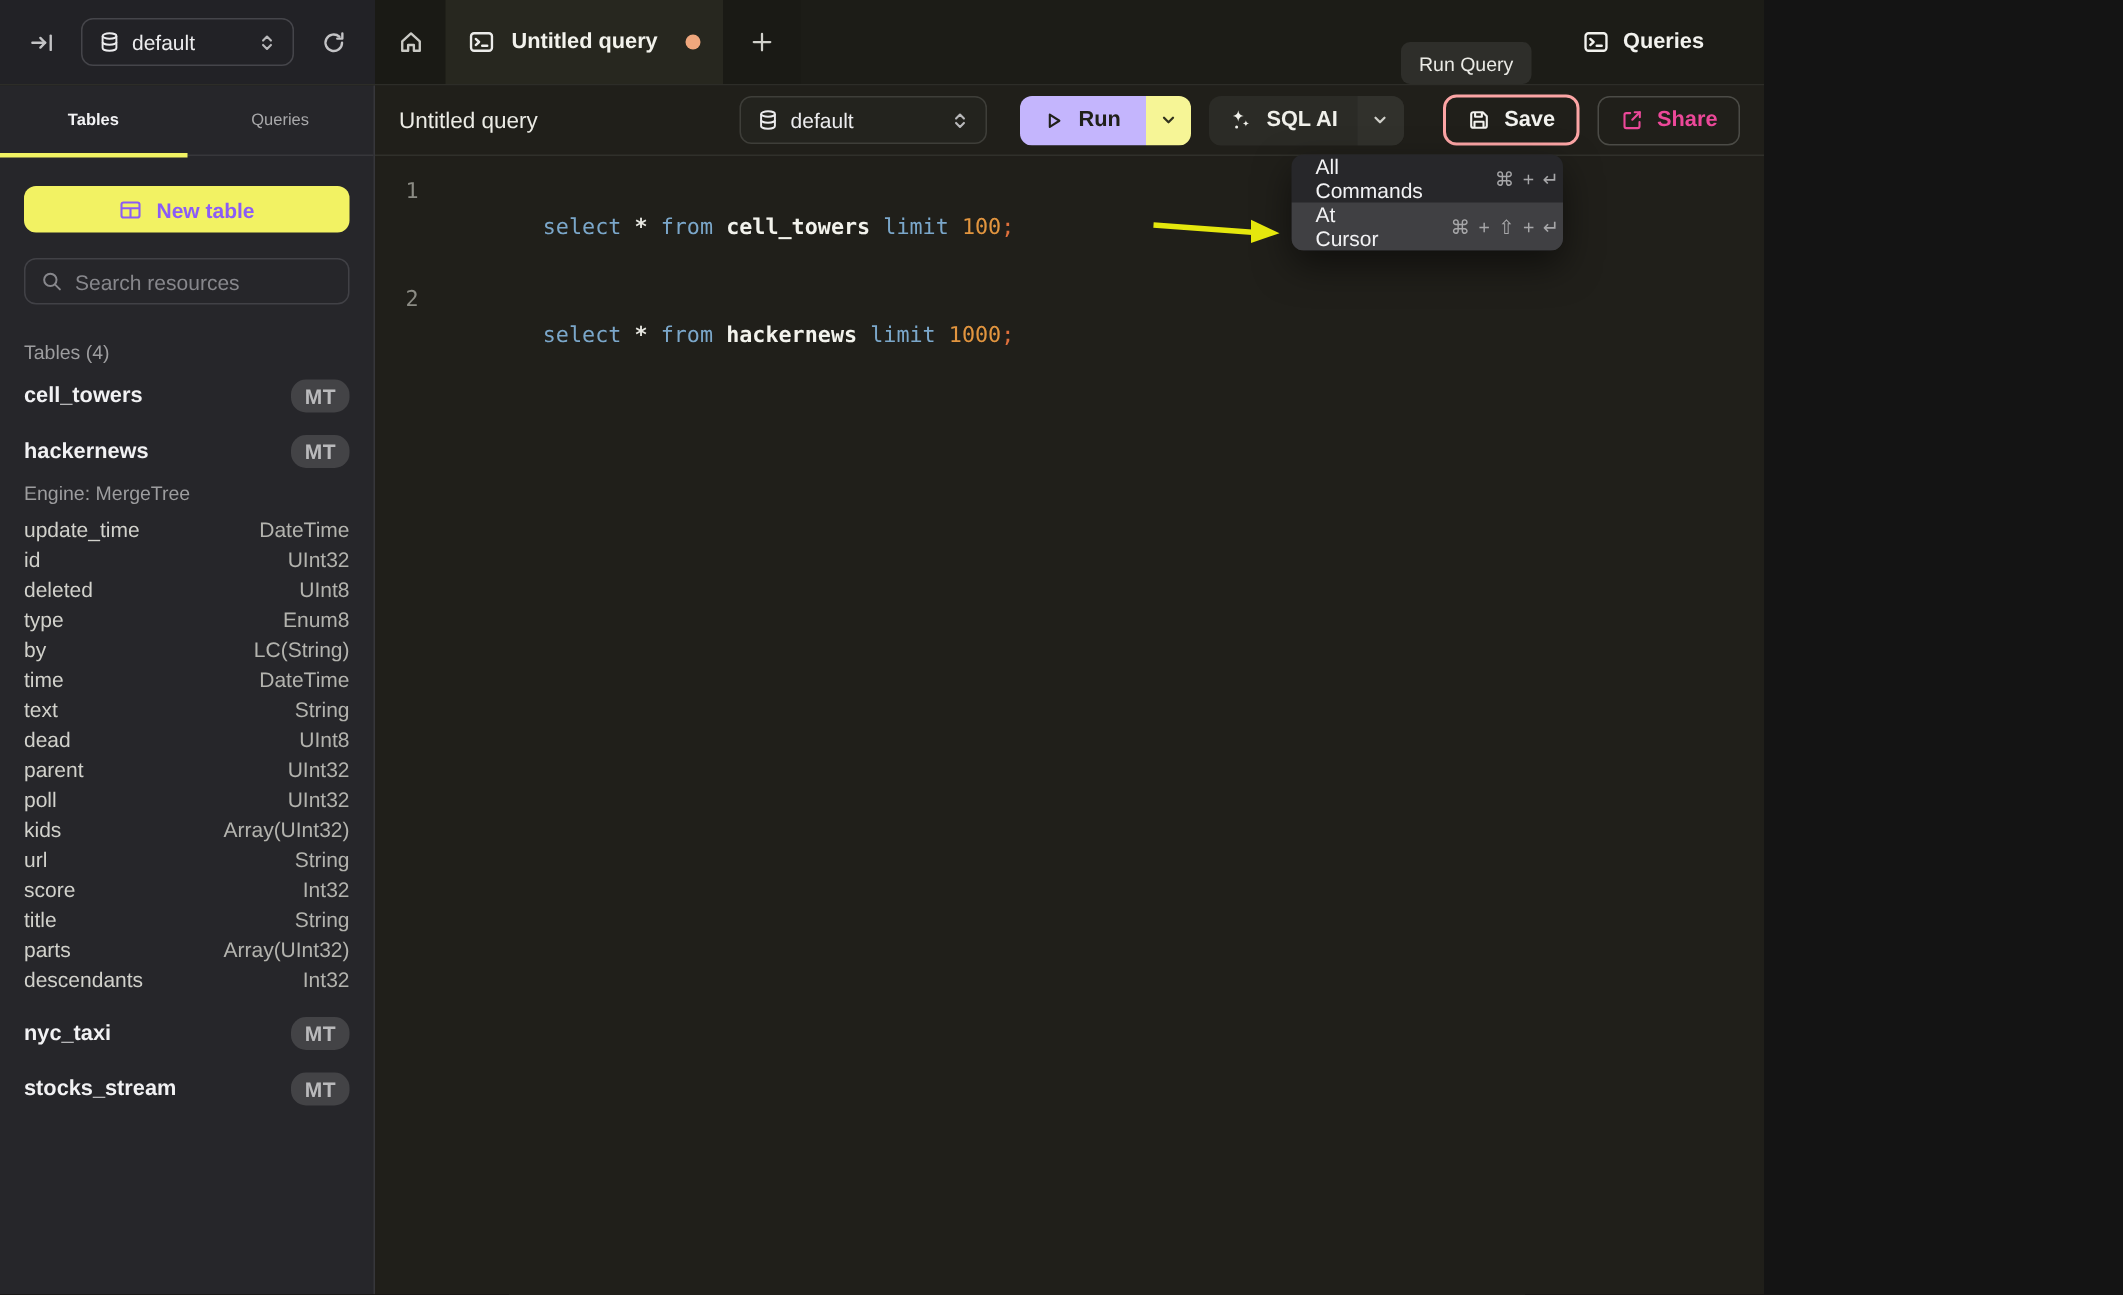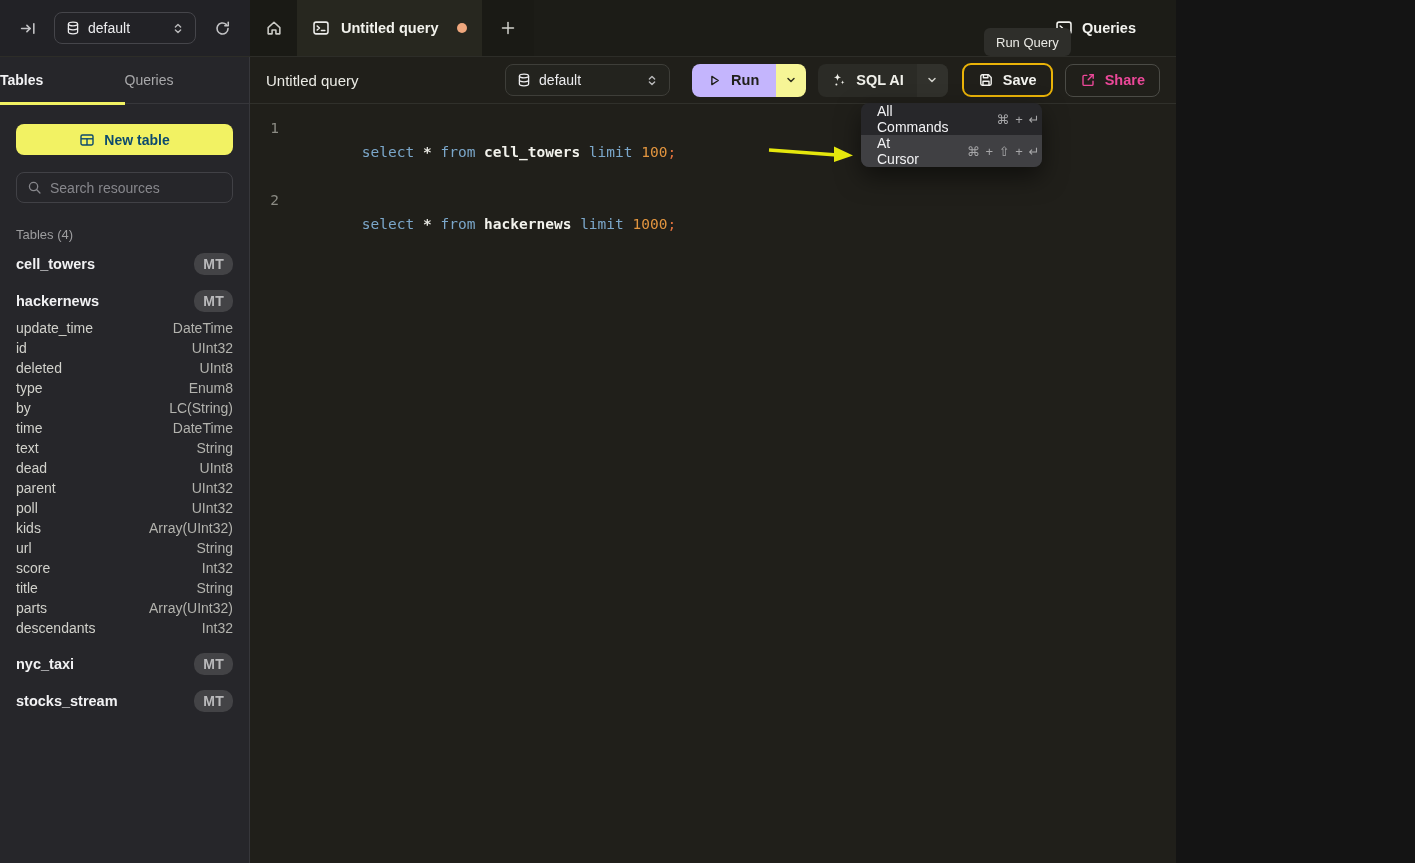--- a/index.html
+++ b/index.html
@@ -25,28 +25,28 @@
   .dirty-dot { width:10px; height:10px; border-radius:50%; background:#efa77d; margin-left:auto; flex:none; }
   .tab-add { width:52px; flex:none; display:flex; align-items:center; justify-content:center; color:#d2d2cc; background:#1a1a15; cursor:pointer; }
   .topbar-spacer { flex:1; }
   .queries-btn { display:flex; align-items:center; gap:9px; padding:0 14px; margin:auto 26px auto 0;
     height:34px; border-radius:8px; color:#f2f2ee; font-size:14.5px; font-weight:600; cursor:pointer; }
 
   
   .sidebar { position:absolute; top:57px; left:0; width:250px; bottom:0;
     background:#26262a; border-right:1px solid #37373b; }
   .side-tabs { height:47px; border-bottom:1px solid #37373b; display:flex; }
-  .side-tab { flex:1; display:flex; align-items:center; justify-content:flex-start;
-    font-size:14px; color:#a8a8aa; position:relative; cursor:pointer; }
+  .side-tab { flex:1; display:flex; align-items:center; justify-content:center;
+    font-size:11px; color:#a8a8aa; position:relative; cursor:pointer; }
   .side-tab.active { color:#f2f2f4; font-weight:700; }
   .side-tab.active::after { content:""; position:absolute; left:0; right:0; bottom:-2px; height:3px; background:#f1f263; }
   .side-body { padding:20px 16px 0 16px; }
   .new-table-btn { width:100%; height:31px; background:#f2f263; border:none; border-radius:8px;
     display:flex; align-items:center; justify-content:center; gap:9px;
-    color:#0c4a6e; font-size:14px; font-weight:600; font-family:inherit; cursor:pointer; }
+    color:#8b5cf6; font-size:14px; font-weight:600; font-family:inherit; cursor:pointer; }
   .search-box { margin-top:17px; height:31px; border:1px solid #414146; border-radius:8px;
     display:flex; align-items:center; gap:8px; padding:0 10px; color:#87878c; }
   .search-box input { background:transparent; border:none; outline:none; color:#d6d6d8;
     font-size:14px; font-family:inherit; width:100%; }
   .search-box input::placeholder { color:#87878c; }
   .section-label { margin-top:24px; font-size:13px; color:#9d9d9f; }
   .table-row { height:31px; display:flex; align-items:center; justify-content:space-between; cursor:pointer; }
   .table-row .tname { font-size:14.5px; font-weight:600; color:#f1f1f3; }
   .badge { background:#434346; color:#bababc; font-size:14px; font-weight:600;
     padding:3px 9px; border-radius:10px; letter-spacing:.3px; }
@@ -66,21 +66,21 @@
   .toolbar .db-select { flex:none; width:165px; border-color:#3e3e39; background:#23231e; }
   .run-split { margin-left:22px; height:33px; border-radius:8px; overflow:hidden; display:flex; flex:none; cursor:pointer; }
   .run-main { background:#c4b5fd; color:#20201a; display:flex; align-items:center; gap:9px;
     padding:0 17px 0 15px; font-size:14.5px; font-weight:600; }
   .run-caret { background:#f6f596; width:30px; display:flex; align-items:center; justify-content:center; color:#33331f; }
   .sqlai-split { margin-left:12px; height:33px; border-radius:8px; overflow:hidden; display:flex; flex:none;
     background:#2b2b26; cursor:pointer; }
   .sqlai-main { display:flex; align-items:center; gap:9px; padding:0 13px; color:#f0f0ea; font-size:14.5px; font-weight:600; }
   .sqlai-caret { width:31px; display:flex; align-items:center; justify-content:center;
     color:#cfcfc9; background:#31312c; }
-  .save-btn { margin-left:14px; height:34px; border-radius:9px; border:2px solid #eab308;
+  .save-btn { margin-left:26px; height:34px; border-radius:9px; border:2px solid #fca5a5;
     background:transparent; display:flex; align-items:center; gap:9px; padding:0 14px;
     color:#f2f2ee; font-size:14.5px; font-weight:600; font-family:inherit; cursor:pointer; flex:none; }
   .share-btn { margin-left:12px; height:33px; border-radius:8px; border:1px solid #4b4b46;
     background:transparent; display:flex; align-items:center; gap:9px; padding:0 14px;
     color:#ec4899; font-size:14.5px; font-weight:600; font-family:inherit; cursor:pointer; flex:none; }
 
   
   .editor { position:absolute; top:105px; left:251px; right:0; bottom:0;
     background:#201f1a; font-family:"DejaVu Sans Mono", monospace; font-size:14.5px;
     line-height:24px; padding-top:11px; cursor:text; }
@@ -88,21 +88,21 @@
   .gutter { width:28px; flex:none; text-align:right; color:#8b8b84; margin-right:13px; }
   .code { white-space:pre; }
   .tok-kw   { color:#7ba7ca; }
   .tok-pl   { color:#e8e8e2; }
   .tok-star { color:#e8e8e2; font-weight:bold; }
   .tok-tbl  { color:#f2f2ec; font-weight:bold; }
   .tok-num  { color:#e2953f; }
   .tok-semi { color:#e0703c; }
 
   
-  .tooltip { position:absolute; top:28px; left:984px; height:28px; background:#2e2e2a;
+  .tooltip { position:absolute; top:28px; left:934px; height:28px; background:#2e2e2a;
     color:#eaeae5; font-size:13px; display:flex; align-items:center; padding:0 12px;
     border-radius:6px; z-index:30; }
   .run-menu { position:absolute; top:103px; left:861px; width:181px; background:#27272a;
     border-radius:8px; overflow:hidden; box-shadow:0 10px 24px rgba(0,0,0,.5); z-index:40; }
   .menu-item { height:32px; display:flex; align-items:center; justify-content:space-between;
     padding:0 12px 0 16px; font-size:14px; color:#f2f2f4; cursor:pointer;gap:48px; }
   .menu-item.active { background:#404043; }
   .menu-shortcut { color:#a7a7a9; font-size:13px; letter-spacing:1px; white-space:nowrap; }
   .anno-arrow { position:absolute; top:142px; left:763px; z-index:50; pointer-events:none; }
 </style>
@@ -229,20 +229,21 @@
       <div class="table-row">
         <span class="tname">cell_towers</span>
         <span class="badge">MT</span>
       </div>
       <div class="row-gap"></div>
       <div class="table-row">
         <span class="tname">hackernews</span>
         <span class="badge">MT</span>
       </div>
 
+      <div class="engine-line">Engine: MergeTree</div>
 
       <div class="cols">
 
           <div class="col-row">
             <span class="cname">update_time</span>
             <span class="ctype">DateTime</span>
           </div>
 
           <div class="col-row">
             <span class="cname">id</span>

